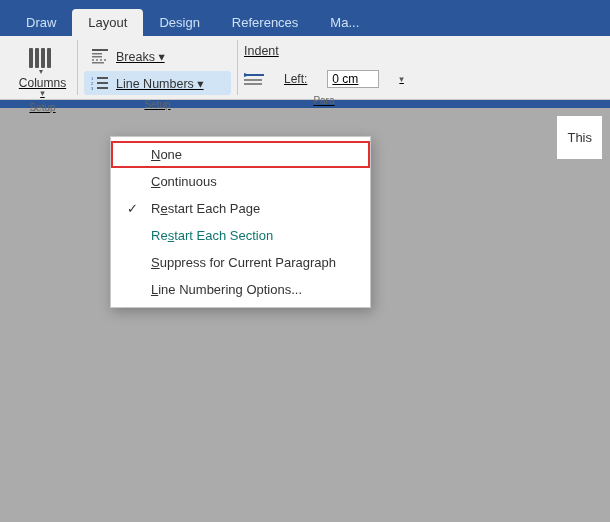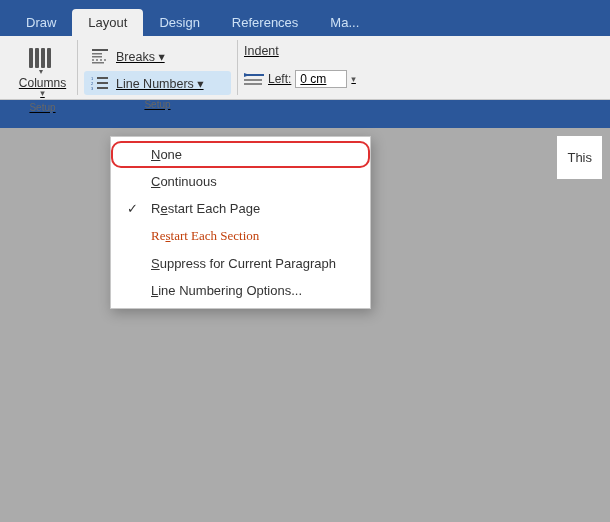--- a/index.html
+++ b/index.html
@@ -14,21 +14,21 @@
       overflow: hidden;
       font-family: 'Segoe UI', Arial, sans-serif;
       background: #f0f0f0;
       position: relative;
     }
 
     
     .ribbon {
       background: #2b579a;
       width: 100%;
-      height: 128px;
+      height: 108px;
       position: relative;
     }
 
     
     .tab-bar {
       display: flex;
       align-items: flex-end;
       height: 36px;
       padding-left: 10px;
     }
@@ -92,21 +92,20 @@
     }
 
     .menu-item {
       display: flex;
       padding: 6px 34px 6px 40px;
       font-size: 13px;
       color: #333;
       cursor: pointer;
       position: relative;
       text-decoration: none;
-      border-radius: 10px;
     }
 
     .menu-item.highlighted {
       outline: 2px solid #e03030;
       outline-offset: -2px;
     }
 
     .menu-item .checkmark {
       position: absolute;
       left: 16px;
@@ -223,33 +222,34 @@
             </div>
             <span style="font-size:12.5px;color:#333;">Line Numbers ▾</span>
           </div>
         </div>
         <div class="group-footer">Setup</div>
       </div>
 
       <div class="group-wrapper" style="min-width:160px;">
         <div class="group-inner">
           <div style="font-size:12.5px;color:#333;margin-bottom:12px;">Indent</div>
-          <div style="display:flex;align-items:center;gap:4px;margin-bottom:3px;">
+          <div style="display:flex;align-items:center;gap:20px;margin-bottom:3px;">
 
             <svg width="20" height="16" viewBox="0 0 20 16">
               <line x1="0" y1="4" x2="20" y2="4" stroke="#2b579a" stroke-width="2"></line>
               <polygon points="0,2 6,4 0,6" fill="#2b579a"></polygon>
               <rect x="0" y="8" width="18" height="2" fill="#888"></rect>
               <rect x="0" y="12" width="18" height="2" fill="#888"></rect>
             </svg>
             <span style="font-size:12px;color:#333;">Left:</span>
             <input type="text" style="width: 52px; font-size: 12px; border: 1px solid rgb(170, 170, 170); padding: 1px 4px;" value="0 cm">
             <span style="font-size:9px;color:#555;">▾</span>
           </div>
         </div>
+        <div class="group-footer">Para</div>
       </div>
 
     </div>
   </div>
 </div>
 
 <div class="dropdown-menu">
 
   <div class="menu-item highlighted">
     <span style="font-size:13px;color:#333;"><u>N</u>one</span>
@@ -258,21 +258,21 @@
   <div class="menu-item">
     <span style="font-size:13px;color:#333;"><u>C</u>ontinuous</span>
   </div>
 
   <div class="menu-item">
     <span class="checkmark">✓</span>
     <span style="font-size:13px;color:#333;">R<u>e</u>start Each Page</span>
   </div>
 
   <div class="menu-item">
-    <span style="font-size:13px;color:#c2410c;font-family:Liberation Serif, serif;">Re<u>s</u>tart Each Section</span>
+    <span style="font-size:13px;color:#0f766e;">Re<u>s</u>tart Each Section</span>
   </div>
 
   <div class="menu-item">
     <span style="font-size:13px;color:#333;"><u>S</u>uppress for Current Paragraph</span>
   </div>
 
   <div class="menu-item">
     <span style="font-size:13px;color:#333;"><u>L</u>ine Numbering Options...</span>
   </div>
 </div>

